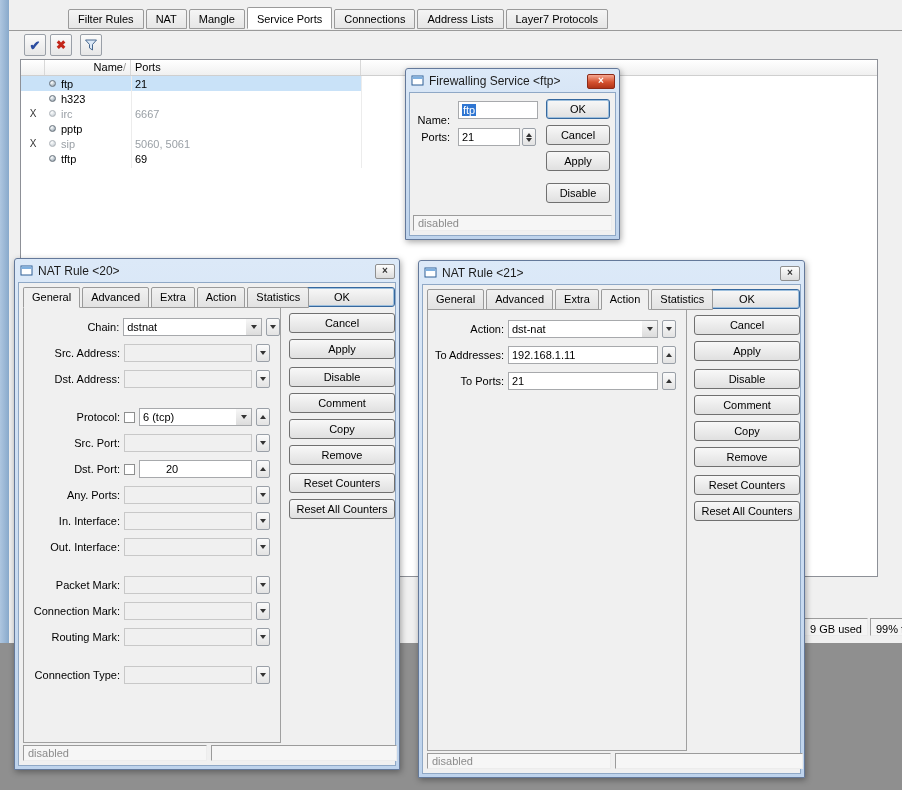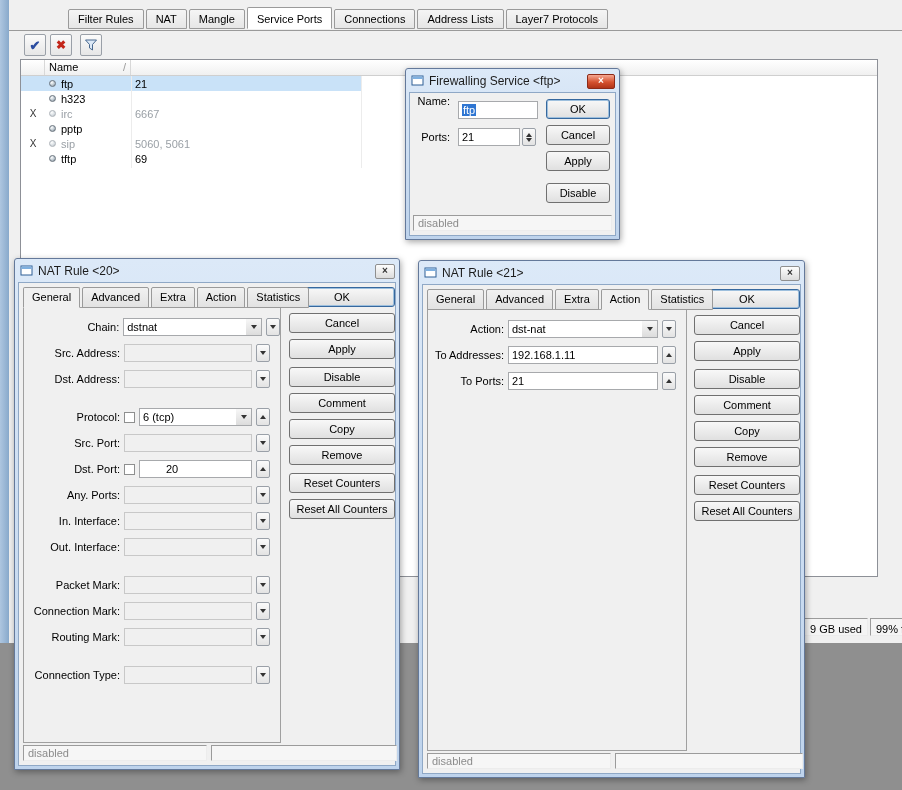--- a/index.html
+++ b/index.html
@@ -32,21 +32,21 @@
   #btn-discard { left:50px; color:#c3261a; font-size:12px; font-weight:bold; }
   #btn-filter { left:80px; }
 
   
   #svc-table { left:20px; top:59px; width:858px; height:518px; background:#fff;
     border:1px solid #8d9097; z-index:1; }
   .thead { height:16px; display:flex; background:linear-gradient(#ffffff,#f0f0f0);
     border-bottom:1px solid #cfcfcf; }
   .th { border-right:1px solid #d8d8d8; padding:1px 4px 0; display:flex; }
   .th-flag { width:24px; }
-  .th-name { width:86px; justify-content:space-between; }
+  .th-name { width:86px; justify-content:flex-end; }
   .th-ports { width:230px; }
   .sort-ind { color:#9a9a9a; }
   .trow { height:15px; width:340px; display:flex; align-items:center; }
   .trow.selected { background:#c9e2f8; }
   .tr-flag { width:24px; text-align:center; font-size:10px; color:#333; }
   .tr-icon { width:14px; display:flex; justify-content:center; }
   .bullet { width:7px; height:7px; border-radius:50%;
     background:radial-gradient(circle at 35% 30%,#ffffff,#bcc7cf 55%,#7d8892);
     border:1px solid #6a747e; }
   .tr-name { width:72px; padding-left:2px; }
@@ -171,20 +171,23 @@
     </svg>
   </div>
 
   <div id="svc-table" class="abs">
     <div class="thead">
       <div class="th th-flag"></div>
       <div class="th th-name">
         <span>Name</span>
         <span class="sort-ind">/</span>
       </div>
+      <div class="th th-ports">
+        <span>Ports</span>
+      </div>
     </div>
     <div class="vline" style="left:110px"></div>
     <div class="vline" style="left:340px"></div>
 
     <div class="trow selected">
       <span class="tr-flag"></span>
       <span class="tr-icon">
           <span class="bullet"></span>
         </span>
       <span class="tr-name">ftp</span>
@@ -245,21 +248,21 @@
     <svg width="14" height="12" viewBox="0 0 14 12">
       <rect x="1" y="1" width="11" height="9" fill="#fff" stroke="#2e5f96"></rect>
       <rect x="1.5" y="1.5" width="10" height="2.5" fill="#7fb0e0"></rect>
     </svg>
     <span>Firewalling Service &lt;ftp&gt;</span>
     <div class="dlg-close close-red">
       <span>×</span>
     </div>
   </div>
   <div class="dlg-body">
-    <div class="flabel" style="top:2px">Name:</div>
+    <div class="flabel" style="top:21px">Name:</div>
     <div class="fld abs" style="left:48px; top:8px; width:80px">
       <span class="sel">ftp</span>
     </div>
     <div class="wbtn default" style="top:6px">OK</div>
 
     <div class="flabel" style="top:38px">Ports:</div>
     <div class="fld abs" style="left:48px; top:35px; width:62px">21</div>
     <div class="sbtn abs" style="left:112px; top:35px; margin-left:0">
       <span class="tu" style="margin-bottom:1px"></span>
       <span class="td"></span>

